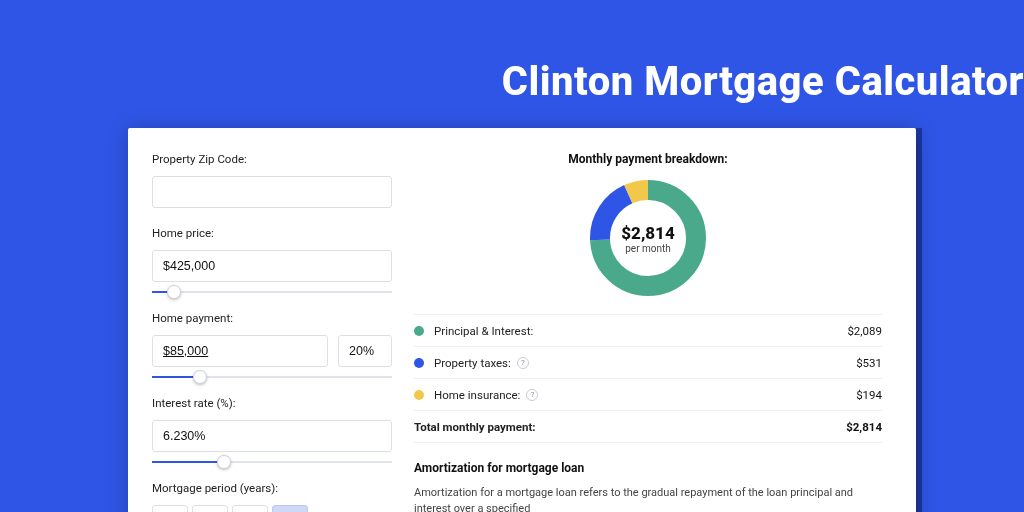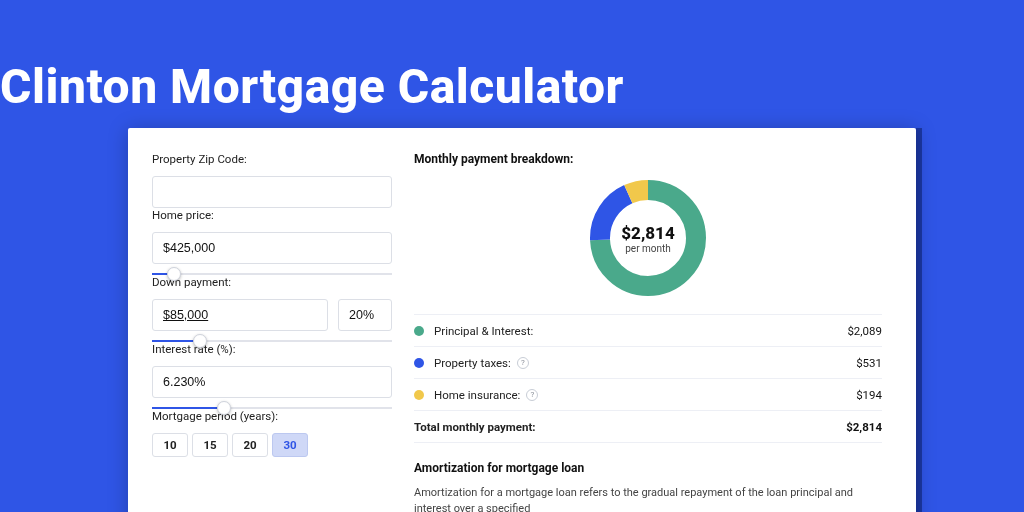--- a/index.html
+++ b/index.html
@@ -1,54 +1,54 @@
 <!DOCTYPE html>
 <html><head>
 <meta charset="utf-8">
 <style>
   * { box-sizing: border-box; margin: 0; padding: 0; }
   html, body { width: 1024px; height: 512px; overflow: hidden; font-family: -apple-system, BlinkMacSystemFont, "Segoe UI", Roboto, Arial, sans-serif; }
   body { background: #2f55e6; }
-  .hero-title { text-align: left; color: #fff; font-weight: 800; font-size: 48px; padding-top: 58px; letter-spacing: 0.5px; }
+  .hero-title { text-align: right; color: #fff; font-weight: 800; font-size: 40px; padding-top: 58px; letter-spacing: 0.5px; }
   .panel {
     position: absolute; left: 128px; top: 128px; width: 788px; height: 500px;
     background: #fff; border-radius: 2px 2px 0 0; padding: 24px 34px 0 24px;
     box-shadow: 0 2px 20px rgba(0,0,0,0.25);
   }
   .shadow-r { position:absolute; left:916px; top:128px; width:6px; height:500px; background:#1b37a3; }
   .cols { display: flex; gap: 22px; }
   .left { width: 240px; flex: 0 0 240px; }
   .right { flex: 1; position: relative; }
 
   .label { font-size: 11.5px; color: #222; margin-bottom: 10px; }
   .field {
     width: 100%; height: 32px; border: 1px solid #dcdfe6; border-radius: 3px;
     background: #fff; padding: 6px 10px; font-size: 12.5px; color: #111;
   }
-  .group { }
+  .group { margin-bottom: 18px; }
   .slider-track { position: relative; height: 2px; background: #e1e3ea; margin-top: 9px; }
   .slider-fill { position: absolute; left:0; top:0; height:2px; background:#2f55e6; }
   .slider-thumb {
     position: absolute; top: -6px; width: 14px; height: 14px; background:#fff;
     border:1px solid #cfd3dc; border-radius:50%; box-shadow:0 1px 3px rgba(0,0,0,0.25);
     transform: translateX(-50%);
   }
   .down-row { display:flex; gap:10px; }
   .down-row .field:first-child { flex:1;text-decoration:underline; }
   .down-row .field:last-child { width:54px; }
 
   .periods { display:flex; gap:4px; }
   .period-btn {
     display:flex; align-items:center; justify-content:center;
     width:36px; height:24px; border:1px solid #dcdfe6; border-radius:3px;
     font-size:11.5px; font-weight:700; color:#222; cursor:pointer; background:#fff;
   }
   .period-btn.active { background:#cfd8f7; border-color:#bcc8f0; color:#2f55e6; }
 
-  .right h4 { font-size:12px; font-weight:700; color:#111; }
+  .right h4 { font-size:12px; font-weight:700; color:#111;text-align:center; }
   .donut-wrap { display:flex; justify-content:center; padding:12px 0 16px; }
   .donut { position:relative; width:120px; height:120px; }
   .donut svg { transform: rotate(-90deg); }
   .donut-center { position:absolute; inset:0; display:flex; flex-direction:column; align-items:center; justify-content:center; }
   .donut-amount { font-size:17px; font-weight:800; color:#111; }
   .donut-sub { font-size:10px; color:#444; }
 
   .legend { border-top:1px solid #edeff5; padding:0; }
   .legend-row { display:flex; align-items:center; height:32px; border-bottom:1px solid #edeff5; font-size:11.5px; color:#222; }
   .legend-dot { width:10px; height:10px; border-radius:50%; margin-right:10px; flex:0 0 auto; }
@@ -84,21 +84,21 @@
       <div class="group">
         <div class="label">Home price:</div>
         <input class="field" type="text" value="$425,000" style="">
         <div class="slider-track">
           <div class="slider-fill" id="price-fill" style="width: 9%;"></div>
           <div class="slider-thumb" id="price-thumb" style="left: 9%;"></div>
         </div>
       </div>
 
       <div class="group">
-        <div class="label">Down payment:</div>
+        <div class="label">Home payment:</div>
         <div class="down-row">
           <input class="field" type="text" value="$85,000" style="">
           <input class="field" type="text" value="20%" style="">
         </div>
         <div class="slider-track">
           <div class="slider-fill" id="down-fill" style="width: 20%;"></div>
           <div class="slider-thumb" id="down-thumb" style="left: 20%;"></div>
         </div>
       </div>
 

